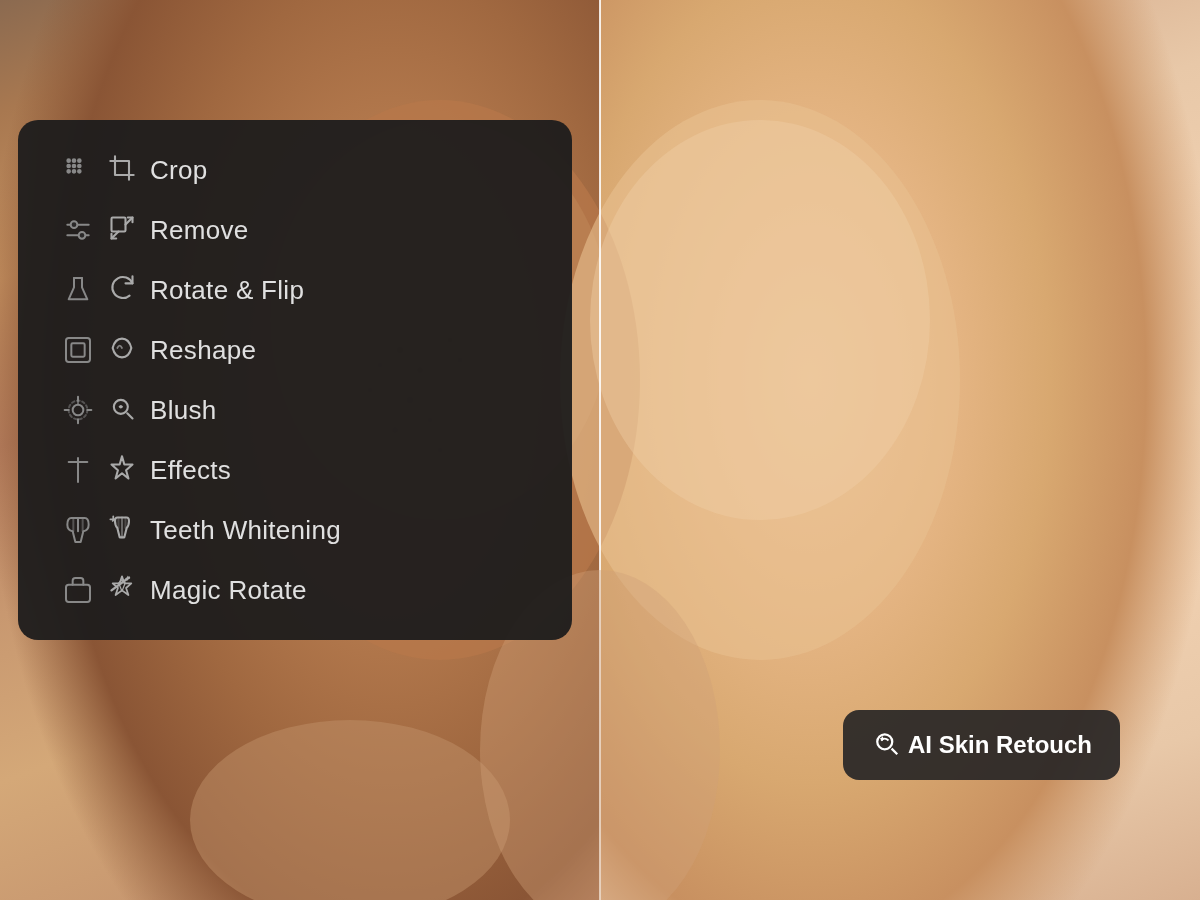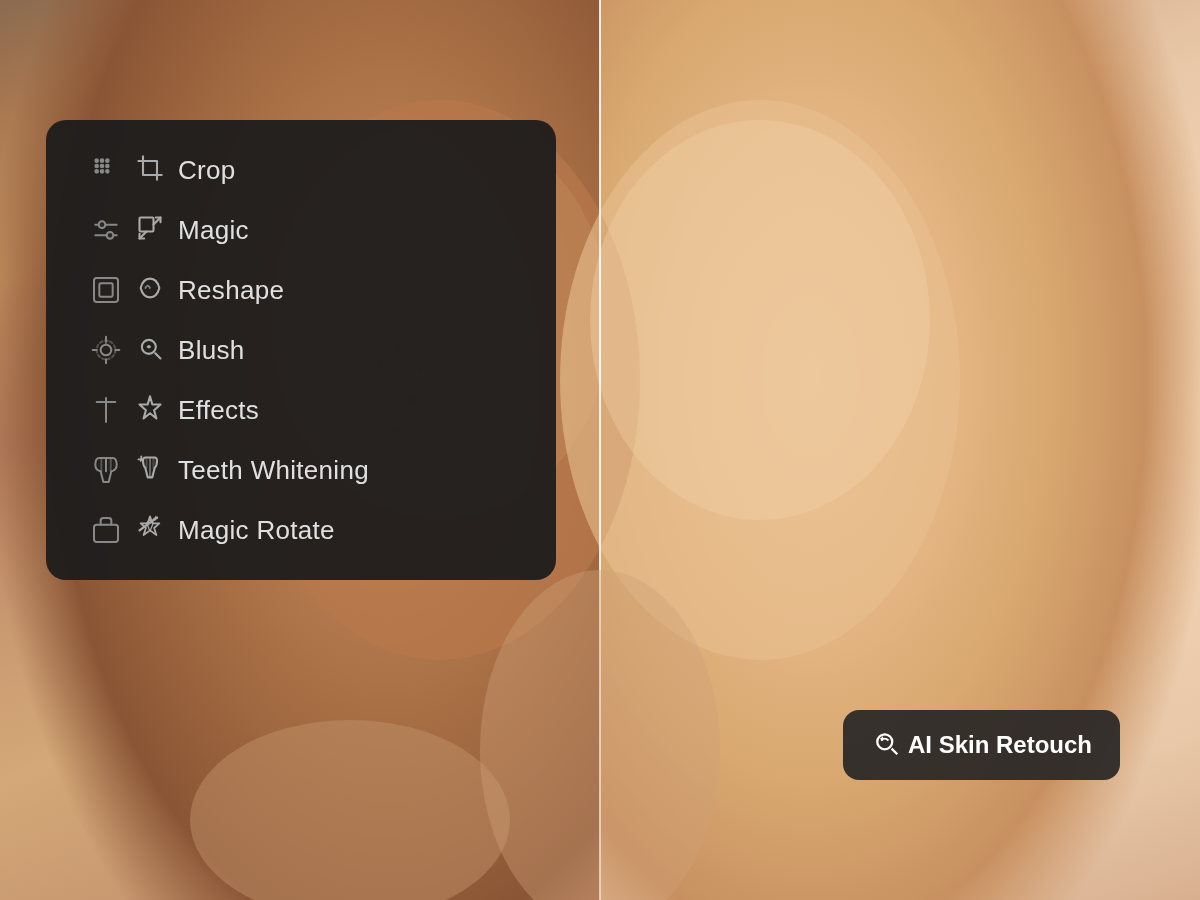--- a/index.html
+++ b/index.html
@@ -65,22 +65,22 @@
         radial-gradient(ellipse 80% 90% at 35% 42%,
           #f0c8a0 0%, #e8b888 25%, #d8a870 50%,
           #c89060 70%, transparent 85%
         );
     }
 
     
     .sidebar {
       position: absolute;
       top: 120px;
-      left: 46px;
-      width: 510px;
+      left: 18px;
+      width: 554px;
       background: rgba(30, 28, 28, 0.95);
       border-radius: 20px;
       padding: 20px 0;
       z-index: 10;
     }
 
     .menu-item {
       display: flex;
       align-items: center;
       padding: 14px 30px;
@@ -233,24 +233,41 @@
     <div class="icon-right-wrap">
       <div class="icon-menu">
         <svg viewBox="0 0 24 24">
           <rect x="3" y="3" width="12" height="12" rx="1"></rect>
           <polyline points="17,3 21,3 21,7"></polyline>
           <line x1="21" y1="3" x2="15" y2="9"></line>
           <polyline points="3,17 3,21 7,21"></polyline>
           <line x1="3" y1="21" x2="9" y2="15"></line>
         </svg>
       </div>
-      <span class="menu-label">Magic</span>
-    </div>
-  </div>
-
+      <span class="menu-label">Remove</span>
+    </div>
+  </div>
+
+  <div class="menu-item">
+    <div class="icon-left">
+      <svg viewBox="0 0 24 24" stroke="#888">
+        <path d="M9 3h6v7l4 9H5l4-9V3z"></path>
+        <line x1="9" y1="3" x2="15" y2="3"></line>
+      </svg>
+    </div>
+    <div class="icon-right-wrap">
+      <div class="icon-menu">
+        <svg viewBox="0 0 24 24">
+          <path d="M21 2v6h-6"></path>
+          <path d="M21 8A9 9 0 1 0 18.5 18.5"></path>
+        </svg>
+      </div>
+      <span class="menu-label">Rotate &amp; Flip</span>
+    </div>
+  </div>
 
   <div class="menu-item">
     <div class="icon-left">
       <svg viewBox="0 0 24 24" stroke="#888">
         <rect x="3" y="3" width="18" height="18" rx="2"></rect>
         <rect x="7" y="7" width="10" height="10" rx="1"></rect>
       </svg>
     </div>
     <div class="icon-right-wrap">
       <div class="icon-menu">

